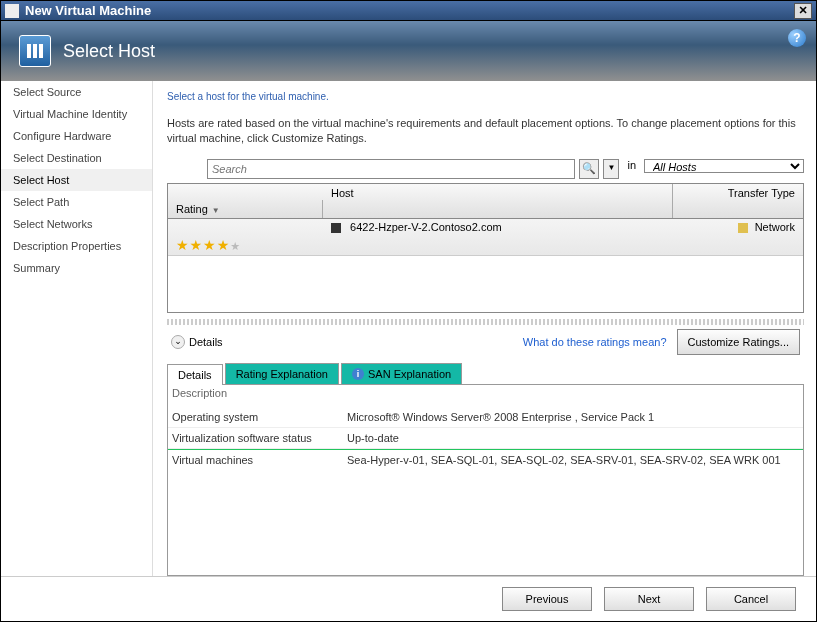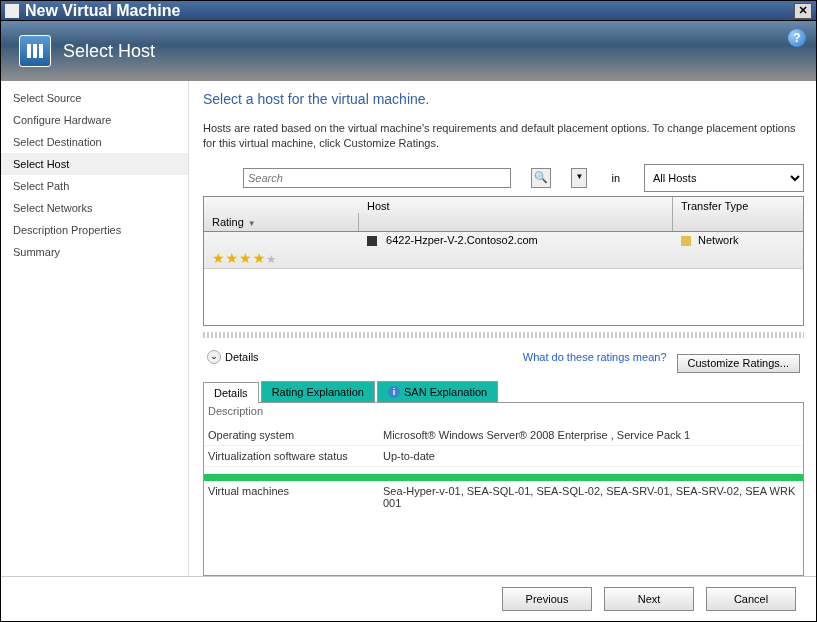--- a/index.html
+++ b/index.html
@@ -1,80 +1,80 @@
 <!DOCTYPE html>
 <html><head>
 <meta charset="utf-8">
 <style>
 * { box-sizing: border-box; margin: 0; padding: 0; font-family: "Segoe UI", Tahoma, sans-serif; font-size: 11px; }
 body { background: #fff; width: 817px; height: 622px; overflow: hidden; border: 1px solid #000; }
 
 .titlebar { background: linear-gradient(#4a6fa5, #2c4d7a); color: #fff; height: 20px; display: flex; align-items: center; padding: 0 4px; border-bottom: 1px solid #000; }
 .titlebar-icon { width: 14px; height: 14px; background: #eee; margin-right: 6px; display: inline-block; }
-.titlebar-title { flex: 1; font-weight: bold; font-size: 16px; }
+.titlebar-title { flex: 1; font-weight: bold; font-size: 13px; }
 .titlebar-close { width: 18px; height: 16px; background: #ddd; border: 1px solid #555; text-align: center; line-height: 12px; cursor: pointer; font-weight: bold; color: #000; }
 
 .header { background: linear-gradient(#6a8aae, #3a5a7a 40%, #909090); height: 60px; display: flex; align-items: center; padding: 0 18px; position: relative; }
 .header-icon { width: 32px; height: 32px; background: linear-gradient(#5a9bd5, #2060a0); border: 1px solid #fff; border-radius: 3px; margin-right: 12px; display: flex; align-items: center; justify-content: center; }
 .header-icon-inner { display: flex; gap: 2px; }
 .header-icon-inner span { width: 4px; height: 14px; background: #fff; }
 .header-title { color: #fff; font-size: 18px; font-weight: normal; }
 .help-icon { position: absolute; right: 10px; top: 8px; width: 18px; height: 18px; border-radius: 50%; background: radial-gradient(circle at 30% 30%, #9dd0ff, #2a7acc); color: #fff; text-align: center; line-height: 18px; font-weight: bold; cursor: pointer; font-size: 12px; }
 
 .body { display: flex; height: 495px; }
 
-.sidebar { width: 188px; background: #fff; border-right: 1px solid #ddd; padding-top: 6px; }
+.sidebar { width: 152px; background: #fff; border-right: 1px solid #ddd; }
 .sidebar-item { padding: 5px 12px; color: #444; cursor: pointer; }
 .sidebar-item.selected { background: #f0f0f0; color: #000; }
 
 .main { flex: 1; padding: 10px 12px 0 14px; display: flex; flex-direction: column; }
-.main-title { color: #3060b0; font-size: 14px; margin-bottom: 14px; }
+.main-title { color: #3060b0; font-size: 10px; margin-bottom: 14px; }
 .main-desc { color: #333; margin-bottom: 12px; line-height: 1.4; }
 
-.search-row { display: flex; align-items: center; gap: 20px; margin-bottom: 4px; padding-left: 40px; }
+.search-row { display: flex; align-items: flex-start; gap: 4px; margin-bottom: 4px; padding-left: 40px; }
 .search-input { flex: 1; height: 20px; border: 1px solid #888; padding: 0 4px; color: #888; font-style: italic; }
 .search-btn { width: 20px; height: 20px; border: 1px solid #888; background: #eee; text-align: center; cursor: pointer; line-height: 16px; }
 .dropdown-btn { width: 16px; height: 20px; border: 1px solid #888; background: #eee; cursor: pointer; text-align: center; line-height: 16px; font-size: 8px; }
 .in-label { margin: 0 4px; }
-.hosts-select { width: 160px; height: 28px; border: 1px solid #888; background: #fff; padding: 0 4px; }
+.hosts-select { width: 160px; height: 14px; border: 1px solid #888; background: #fff; padding: 0 4px; font-style: italic; }
 
 .hosts-table { border: 1px solid #888; height: 130px; background: #fff; }
 .hosts-header { display: flex; background: linear-gradient(#f8f8f8, #e0e0e0); border-bottom: 1px solid #888; }
 .hosts-header-cell { padding: 3px 8px; border-right: 1px solid #aaa; }
 .col-rating { width: 155px; margin-top: 16px; }
 .col-host { flex: 1; }
-.col-transfer { width: 130px; border-right: none !important; }
+.col-transfer { width: 130px; border-right: none !important; text-align: right; }
 .sort-arrow { font-size: 8px; color: #666; margin-left: 4px; }
 .hosts-row { display: flex; background: linear-gradient(#f4f4f4, #e8e8e8); border-bottom: 1px solid #ccc; cursor: pointer; }
 .hosts-cell { padding: 2px 8px; }
 .stars { color: #f0b000; font-size: 14px; letter-spacing: 1px; }
 .star-empty { color: #bbb; }
 .host-icon { display: inline-block; width: 10px; height: 10px; background: #333; margin-right: 6px; vertical-align: middle; }
 .net-icon { display: inline-block; width: 10px; height: 10px; background: #e0c050; margin-right: 4px; vertical-align: middle; }
 
 .gripper { height: 6px; background: repeating-linear-gradient(90deg, #ccc 0 2px, #fff 2px 4px); margin: 6px 0 2px 0; cursor: ns-resize; }
 
 .details-bar { display: flex; align-items: center; padding: 2px 4px; }
 .details-toggle { display: flex; align-items: center; gap: 4px; cursor: pointer; }
 .chevron { width: 14px; height: 14px; border: 1px solid #aaa; border-radius: 50%; text-align: center; line-height: 10px; font-size: 9px; background: #f0f0f0; }
 .ratings-link { margin-left: auto; color: #2060d0; cursor: pointer; margin-right: 10px; }
-.customize-btn { height: 19px; padding: 0 10px; border: 1px solid #888; background: linear-gradient(#fdfdfd, #e0e0e0); cursor: pointer; margin-top: 12px; }
+.customize-btn { height: 26px; padding: 0 10px; border: 1px solid #888; background: linear-gradient(#fdfdfd, #e0e0e0); cursor: pointer; }
 
 .tabs { display: flex; margin-top: 6px; }
 .tab { padding: 4px 10px; border: 1px solid #999; border-bottom: none; background: #14b8a6; margin-right: 2px; cursor: pointer; display: flex; align-items: center; gap: 4px; }
 .tab.active { background: #fff; position: relative; top: 1px; }
 .info-icon { width: 12px; height: 12px; border-radius: 50%; background: #4080d0; color: #fff; text-align: center; line-height: 12px; font-size: 9px; font-weight: bold; }
 
 .details-panel { border: 1px solid #999; background: #fff; padding: 0; flex: 1; min-height: 160px; }
 .desc-label { color: #666; margin-bottom: 6px; padding: 2px 4px; }
 .prop-row { display: flex; padding: 4px; border-bottom: 1px solid #eee; }
 .prop-label { width: 175px; color: #333; }
 .prop-value { flex: 1; color: #333; }
 .prop-row:last-child { border-bottom: none; }
-.prop-row.top-border { border-top: 7px solid #22c55e; margin-top: 7px; }
+.prop-row.top-border { border-top: 1px solid #22c55e; }
 
 .footer { height: 44px; border-top: 1px solid #ccc; display: flex; align-items: center; justify-content: flex-end; padding: 0 20px; gap: 12px; }
 .footer button { width: 90px; height: 24px; border: 1px solid #888; background: linear-gradient(#fdfdfd, #e0e0e0); cursor: pointer; }
 </style>
 </head>
 <body>
 
 <div class="titlebar">
   <span class="titlebar-icon"></span>
   <span class="titlebar-title">New Virtual Machine</span>
@@ -89,20 +89,21 @@
         <span></span>
       </div>
   </div>
   <div class="header-title">Select Host</div>
   <div class="help-icon">?</div>
 </div>
 
 <div class="body">
   <div class="sidebar">
     <div class="sidebar-item">Select Source</div>
+    <div class="sidebar-item">Virtual Machine Identity</div>
     <div class="sidebar-item">Configure Hardware</div>
     <div class="sidebar-item">Select Destination</div>
     <div class="sidebar-item selected">Select Host</div>
     <div class="sidebar-item">Select Path</div>
     <div class="sidebar-item">Select Networks</div>
     <div class="sidebar-item">Description Properties</div>
     <div class="sidebar-item">Summary</div>
   </div>
 
   <div class="main">

